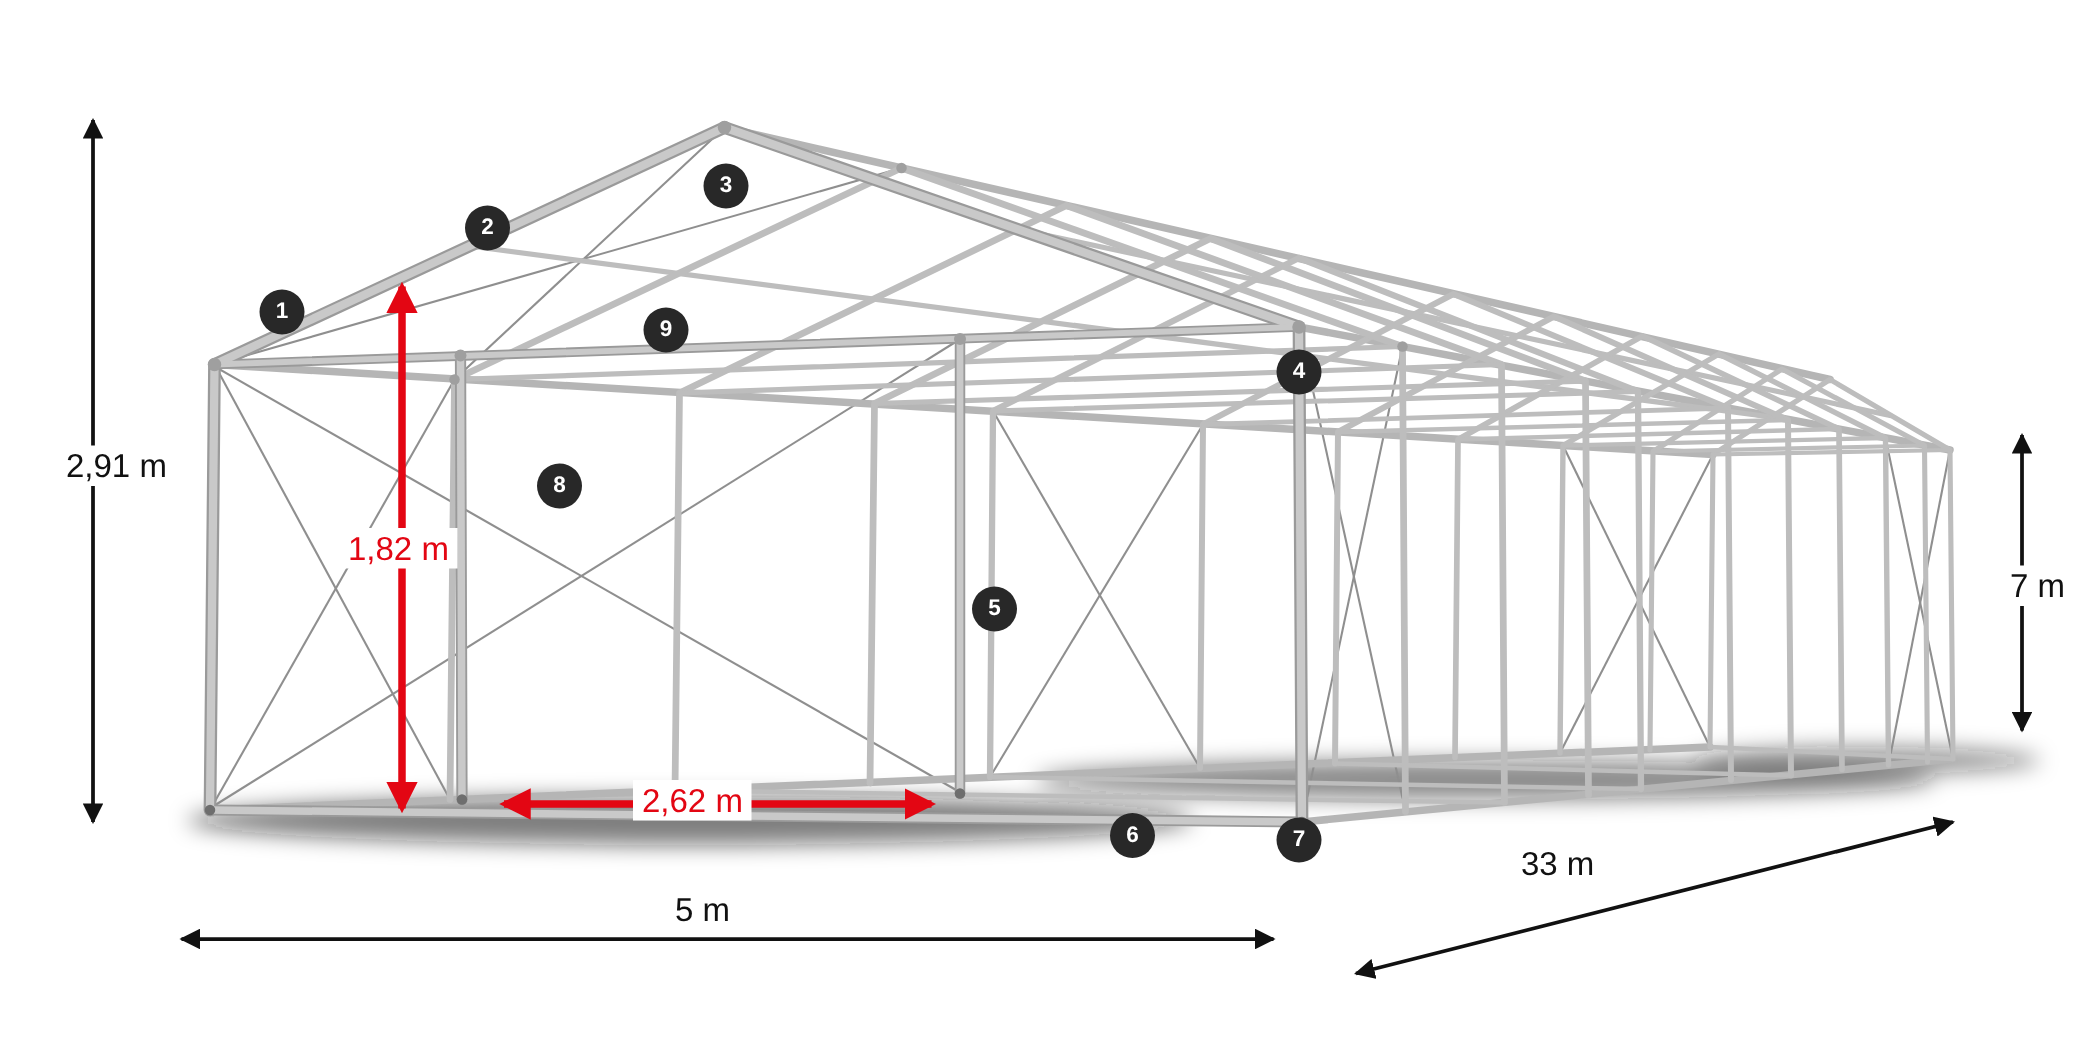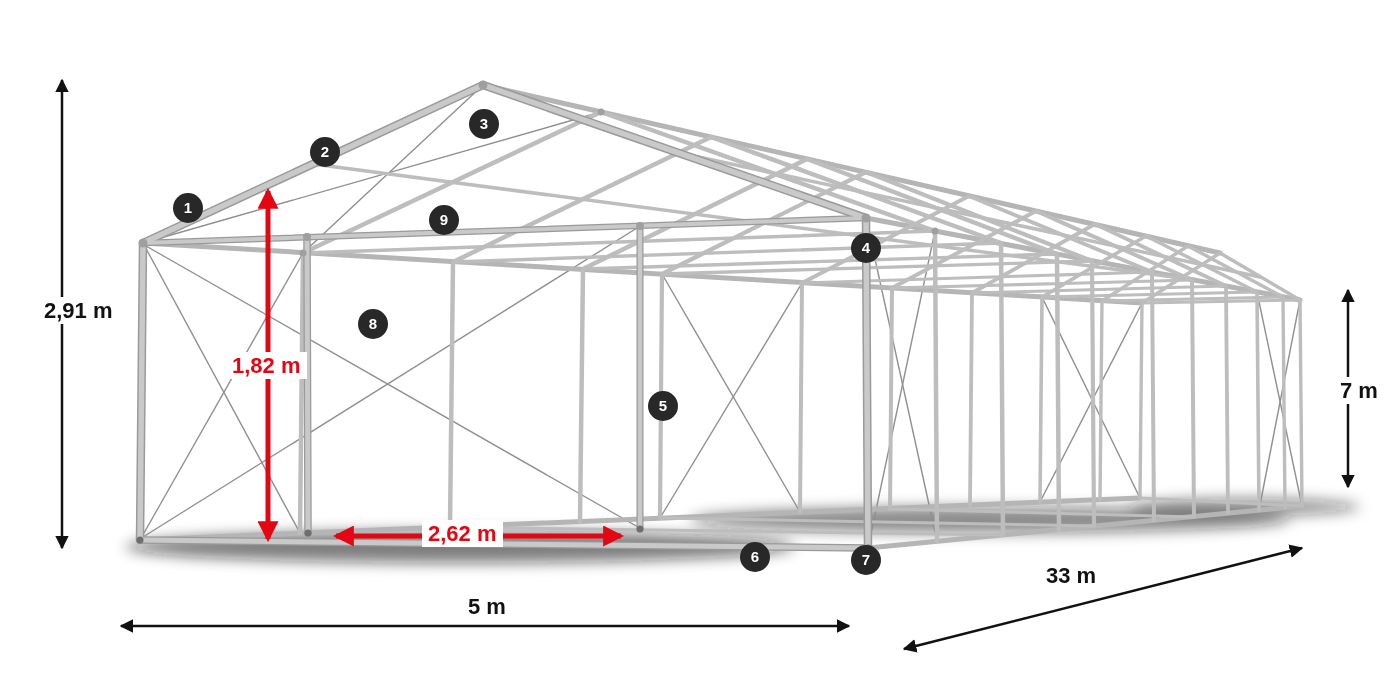--- a/index.html
+++ b/index.html
@@ -6,21 +6,21 @@
   html,body{background:#fff}
   body{font-family:"Liberation Sans",sans-serif}
   .stage{position:relative;width:1400px;height:700px;background:#fff;overflow:hidden}
   .stage svg{position:absolute;left:0;top:0}
   .badge{
     position:absolute;width:30px;height:30px;border-radius:50%;
     background:var(--badge-bg,#282828);color:#fff;font-size:15px;font-weight:700;
     line-height:30px;text-align:center;user-select:none
   }
   .dim-label{
-    position:absolute;background:#fff;padding:1px 6px;font-size:22px;font-weight:700;
+    position:absolute;background:#fff;padding:1px 6px;font-size:22px;font-weight:400;
     color:#111;white-space:nowrap;line-height:1.15
   }
   .dim-label.red{color:var(--accent-red,#e30613)}
   .red-dim{stroke:var(--accent-red,#e30613)}
   .red-fill{fill:var(--accent-red,#e30613)}
 </style>
 </head>
 <body>
 
 <div class="stage">
@@ -131,22 +131,22 @@
       <line x1="904" y1="649" x2="1302" y2="548" stroke="#111" stroke-width="2.5" marker-start="url(#ab)" marker-end="url(#ab)"></line>
       <line class="red-dim" x1="268" y1="191" x2="268" y2="539" stroke="#e30613" stroke-width="5" marker-start="url(#ar)" marker-end="url(#ar)"></line>
       <line class="red-dim" x1="336" y1="536" x2="621" y2="536" stroke="#e30613" stroke-width="5" marker-start="url(#ar)" marker-end="url(#ar)"></line>
     </g>
   </svg>
 
   <div class="dim-label" style="left:38px;top:297px">2,91 m</div>
   <div class="dim-label red" style="left:226px;top:352px">1,82 m</div>
   <div class="dim-label red" style="left:422px;top:520px">2,62 m</div>
   <div class="dim-label" style="left:1334px;top:377px">7 m</div>
-  <div class="dim-label" style="left:462px;top:593px">5 m</div>
-  <div class="dim-label" style="left:1040px;top:562px">33 m</div>
+  <div class="dim-label" style="left:444px;top:593px">5 m</div>
+  <div class="dim-label" style="left:1008px;top:562px">33 m</div>
 
   <div class="badge" style="left:173px;top:193px">1</div>
   <div class="badge" style="left:310px;top:137px">2</div>
   <div class="badge" style="left:469px;top:109px">3</div>
   <div class="badge" style="left:851px;top:233px">4</div>
   <div class="badge" style="left:648px;top:391px">5</div>
   <div class="badge" style="left:740px;top:542px">6</div>
   <div class="badge" style="left:851px;top:545px">7</div>
   <div class="badge" style="left:358px;top:309px">8</div>
   <div class="badge" style="left:429px;top:205px">9</div>

